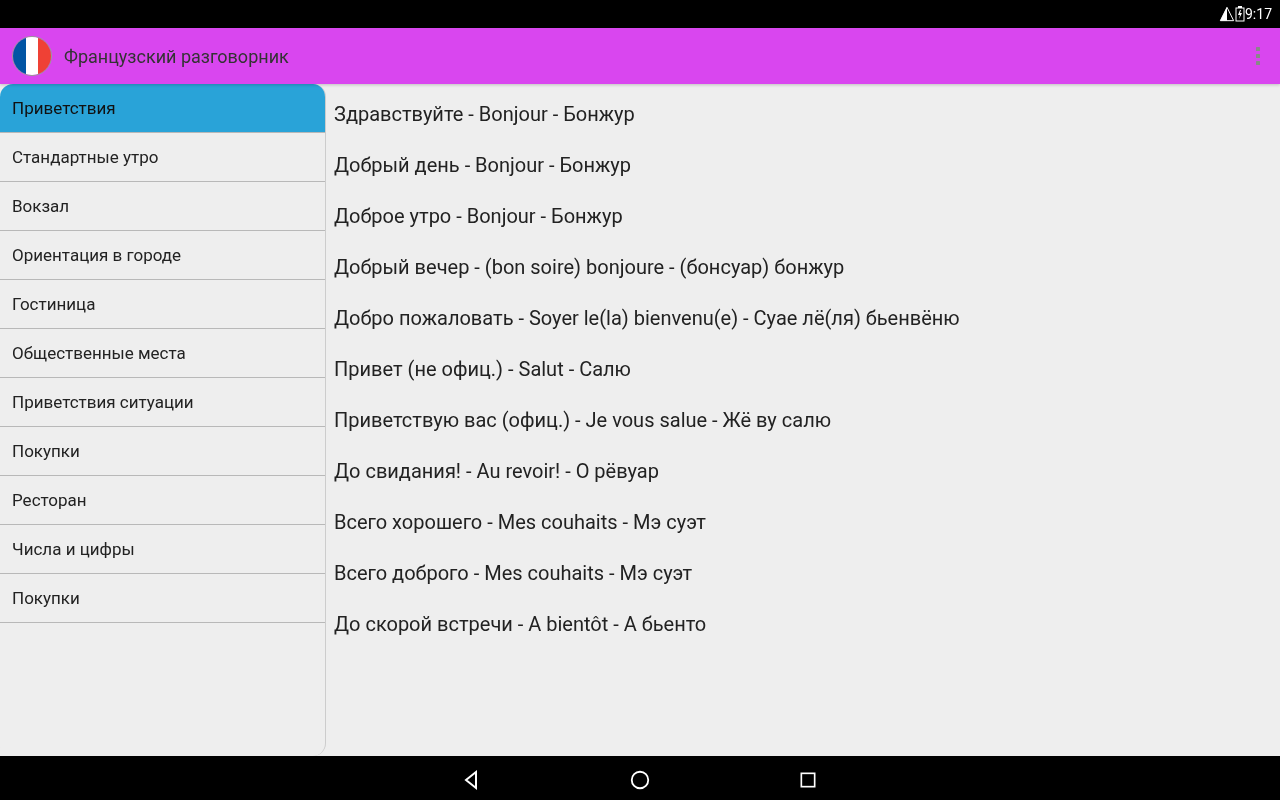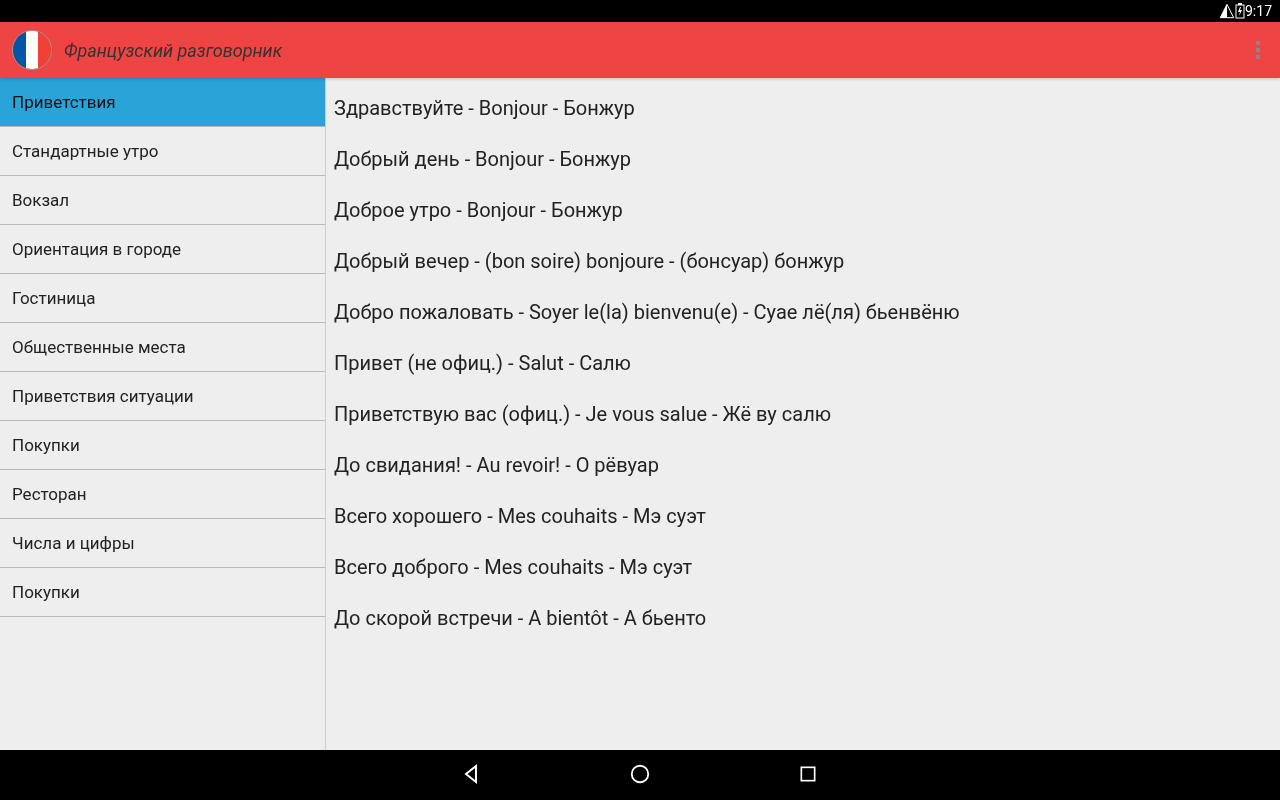--- a/index.html
+++ b/index.html
@@ -1,26 +1,26 @@
 <!DOCTYPE html>
 <html><head>
 <meta charset="utf-8">
 <style>
   * { margin: 0; padding: 0; box-sizing: border-box; }
   html, body { width: 1280px; height: 800px; font-family: Roboto, "Helvetica Neue", Arial, sans-serif; background: #000; overflow: hidden; }
-  .status-bar { height: 22px; background: #000; color: #fff; display: flex; align-items: center; justify-content: flex-end; padding: 0 8px; font-size: 14px; }
+  .status-bar { height: 28px; background: #000; color: #fff; display: flex; align-items: center; justify-content: flex-end; padding: 0 8px; font-size: 14px; }
   .status-bar .icon { display: inline-flex; align-items: center; }
-  .action-bar { height: 56px; background: #ef4444; display: flex; align-items: center; padding: 0 12px; box-shadow: 0 1px 3px rgba(0,0,0,0.2); position: relative; z-index: 5; font-style: italic; }
+  .action-bar { height: 56px; background: #d946ef; display: flex; align-items: center; padding: 0 12px; box-shadow: 0 1px 3px rgba(0,0,0,0.2); position: relative; z-index: 5; }
   .action-bar .app-icon { width: 40px; height: 40px; border-radius: 50%; overflow: hidden; margin-right: 12px; border: 1px solid #999; display:flex; }
   .action-bar .app-title { font-size: 18px; color: #333; }
   .action-bar .spacer { flex: 1; }
   .overflow-dots { display: flex; flex-direction: column; gap: 3px; padding: 8px; cursor: pointer; }
   .overflow-dots span { width: 4px; height: 4px; background: #888; border-radius: 0.5px; }
   .content { display: flex; height: calc(800px - 24px - 56px - 48px); background: #eeeeee; }
-  .sidebar { width: 326px; overflow-y: auto; border-right: 1px solid #ccc; background: #eeeeee; }
+  .sidebar { width: 326px; overflow-y: auto; border-right: 1px solid #ccc; background: #eeeeee; border-radius: 13px; }
   .sidebar-item { padding: 14px 12px; font-size: 17px; color: #222; border-bottom: 1px solid #b8b8b8; cursor: pointer; background: #eeeeee; }
   .sidebar-item.active { background: #29a3d8; color: #111; }
   .main { flex: 1; overflow-y: auto; background: #eeeeee; padding: 6px 0; }
   .phrase-row { padding: 12px 20px 14px 8px; font-size: 20px; color: #222; border-bottom: 1px solid rgba(0,0,0,0); }
   .nav-bar { height: 48px; background: #000; display: flex; align-items: center; justify-content: center; gap: 140px; }
   .nav-btn { color: #fff; display: inline-flex; align-items: center; justify-content: center; width: 28px; height: 28px; cursor: pointer; }
   .flag-blue { flex:1; background:#0055a4; }
   .flag-white { flex:1; background:#fff; }
   .flag-red  { flex:1; background:#ef4135; }
 </style>

